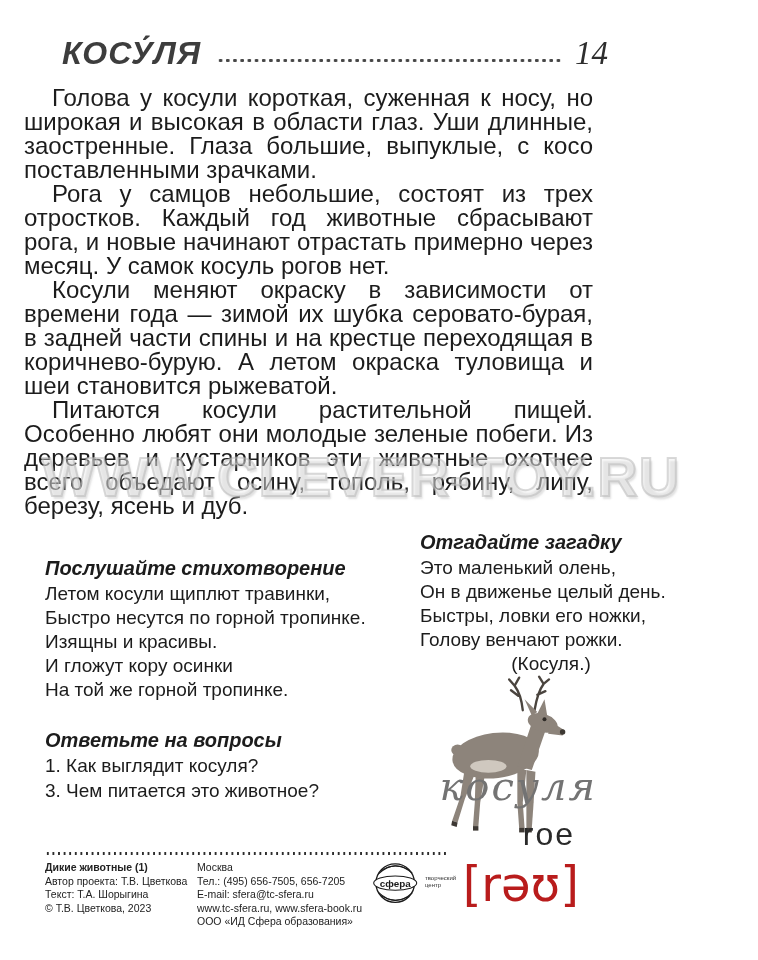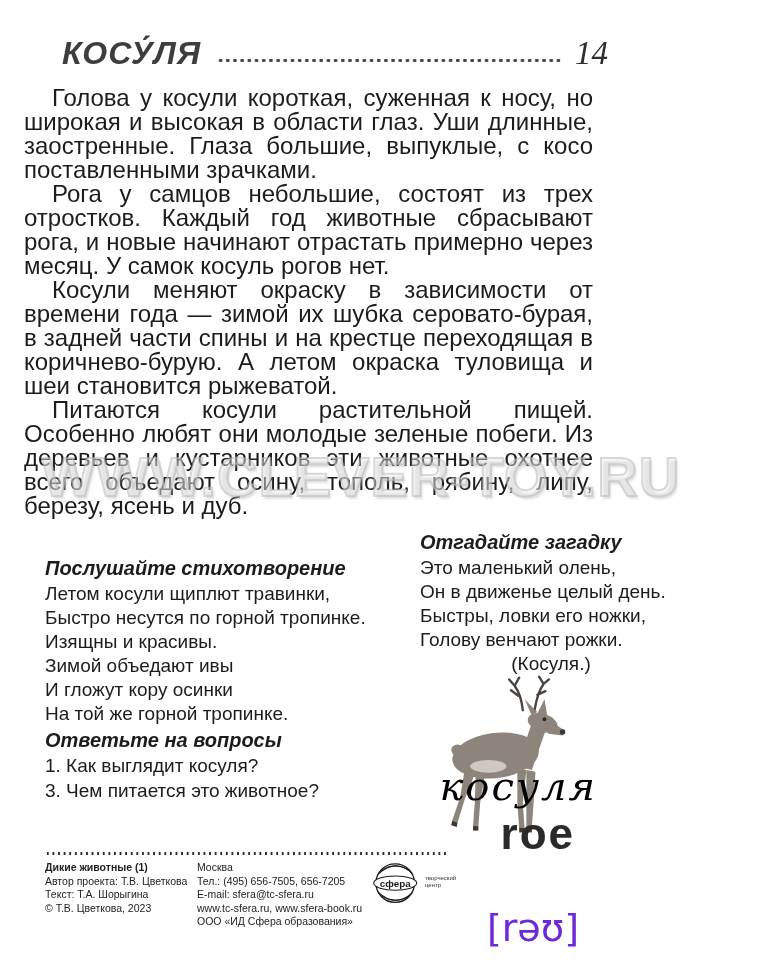--- a/index.html
+++ b/index.html
@@ -62,29 +62,29 @@
   .questions-block{position:absolute;left:0;top:210px;width:380px;font-size:19px;line-height:24.5px;}
   .line{white-space:nowrap;}
 
   
   .deer{position:absolute;left:398px;top:156px;width:136px;height:172px;}
 
   
   .vocab{position:absolute;right:0;top:244px;width:230px;text-align:right;}
   .vocab-ru{
     font-family:"DejaVu Serif", serif;font-style:italic;
-    font-size:40px;line-height:48px;color:#000000;letter-spacing:2px;
+    font-size:40px;line-height:48px;color:#737373;letter-spacing:2px;
   }
   .vocab-en{
-    font-size:44px;line-height:48px;color:#2a2a2a;letter-spacing:2px;
-    padding-right:22px;font-weight:700;
+    font-size:32px;line-height:48px;color:#2a2a2a;letter-spacing:2px;
+    padding-right:22px;font-weight:400;
   }
   .vocab-tr{
     font-family:"DejaVu Sans", sans-serif;
-    font-size:38px;line-height:52px;color:#6d28d9;padding-right:18px;margin-top:44px;
+    font-size:48px;line-height:52px;color:#b91c1c;padding-right:18px;
   }
 
   
   .footer{position:absolute;left:0;top:334px;width:412px;}
   .footer-dots{
     height:3px;width:402px;
     background-image:radial-gradient(circle,#2b2b2b 1.1px,transparent 1.4px);
     background-size:5.6px 3px;background-repeat:repeat-x;background-position:0 50%;
     margin-bottom:6px;
   }
@@ -117,21 +117,20 @@
 
   <div class="watermark">WWW.CLEVER-TOY.RU</div>
 
   <div class="lower">
 
     <div class="poem-block">
       <div class="sec-heading">Послушайте стихотворение</div>
       <div class="line">Летом косули щиплют травинки,</div>
       <div class="line">Быстро несутся по горной тропинке.</div>
       <div class="line">Изящны и красивы.</div>
-      <div class="line">Зимой объедают ивы</div>
       <div class="line">И гложут кору осинки</div>
       <div class="line">На той же горной тропинке.</div>
     </div>
 
     <div class="riddle-block">
       <div class="sec-heading">Отгадайте загадку</div>
       <div class="line">Это маленький олень,</div>
       <div class="line">Он в движенье целый день.</div>
       <div class="line">Быстры, ловки его ножки,</div>
       <div class="line">Голову венчают рожки.</div>

